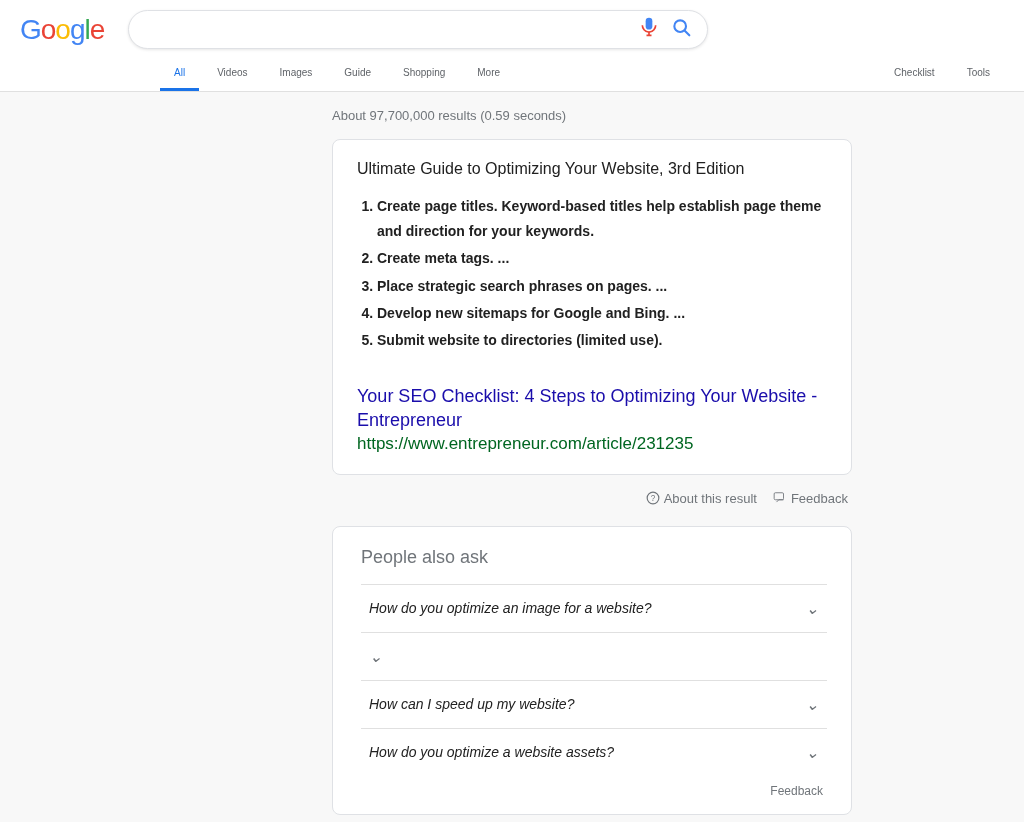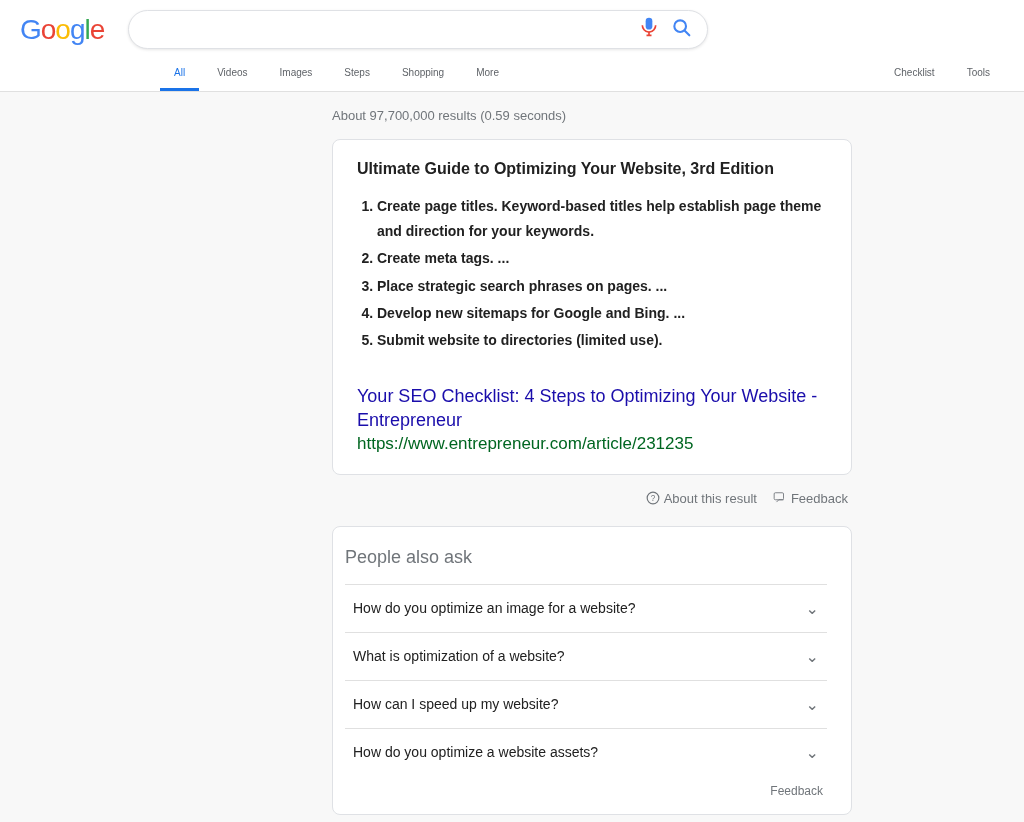--- a/index.html
+++ b/index.html
@@ -99,21 +99,21 @@
     .featured-snippet {
       background: #fff;
       border: 1px solid #dfe1e5;
       border-radius: 8px;
       padding: 20px 24px;
       margin-bottom: 8px;
       max-width: 660px;
     }
     .snippet-title {
       font-size: 16px;
-      font-weight: 700;
+      font-weight: 400;
       color: #212121;
       margin-bottom: 16px;
     }
     .snippet-list {
       padding-left: 20px;
       color: #212121;
       font-size: 14px;
       line-height: 1.8;
       font-weight: bold;
     }
@@ -149,39 +149,40 @@
       cursor: pointer;
       display: flex;
       align-items: center;
       gap: 4px;
     }
     
     .paa-box {
       background: #fff;
       border: 1px solid #dfe1e5;
       border-radius: 8px;
-      padding: 20px 24px 12px 12px;
+      padding: 20px 24px 12px 28px;
       margin-bottom: 6px;
       max-width: 660px;
     }
     .paa-title {
       font-size: 18px;
       font-weight: 400;
       color: #70757a;
       margin-bottom: 16px;
     }
     .paa-item {
       border-top: 1px solid #e0e0e0;
       padding: 14px 8px;
       display: flex;
       justify-content: space-between;
       align-items: center;
       cursor: pointer;
       font-size: 14px;
       color: #212121;
+      font-style: italic;
     }
     .paa-chevron {
       color: #70757a;
       font-size: 16px;
     }
     .paa-feedback {
       text-align: right;
       font-size: 12px;
       color: #70757a;
       padding: 8px 4px 4px;
@@ -236,21 +237,21 @@
           </svg>
         </span>
       </div>
     </div>
   </div>
 
   <div id="nav-tabs">
     <a class="nav-tab active" href="#">All</a>
     <a class="nav-tab" href="#">Videos</a>
     <a class="nav-tab" href="#">Images</a>
-    <a class="nav-tab" href="#">Steps</a>
+    <a class="nav-tab" href="#">Guide</a>
     <a class="nav-tab" href="#">Shopping</a>
     <a class="nav-tab" href="#">More</a>
     <div style="flex:1"></div>
     <a class="nav-tab" href="#">Checklist</a>
     <a class="nav-tab" href="#">Tools</a>
   </div>
 </div>
 
 <div id="main">
 
@@ -286,21 +287,20 @@
     </span>
   </div>
 
   <div class="paa-box">
     <div class="paa-title">People also ask</div>
     <div class="paa-item">
       <span>How do you optimize an image for a website?</span>
       <span class="paa-chevron">⌄</span>
     </div>
     <div class="paa-item">
-      <span>What is optimization of a website?</span>
       <span class="paa-chevron">⌄</span>
     </div>
     <div class="paa-item">
       <span>How can I speed up my website?</span>
       <span class="paa-chevron">⌄</span>
     </div>
     <div class="paa-item">
       <span>How do you optimize a website assets?</span>
       <span class="paa-chevron">⌄</span>
     </div>

